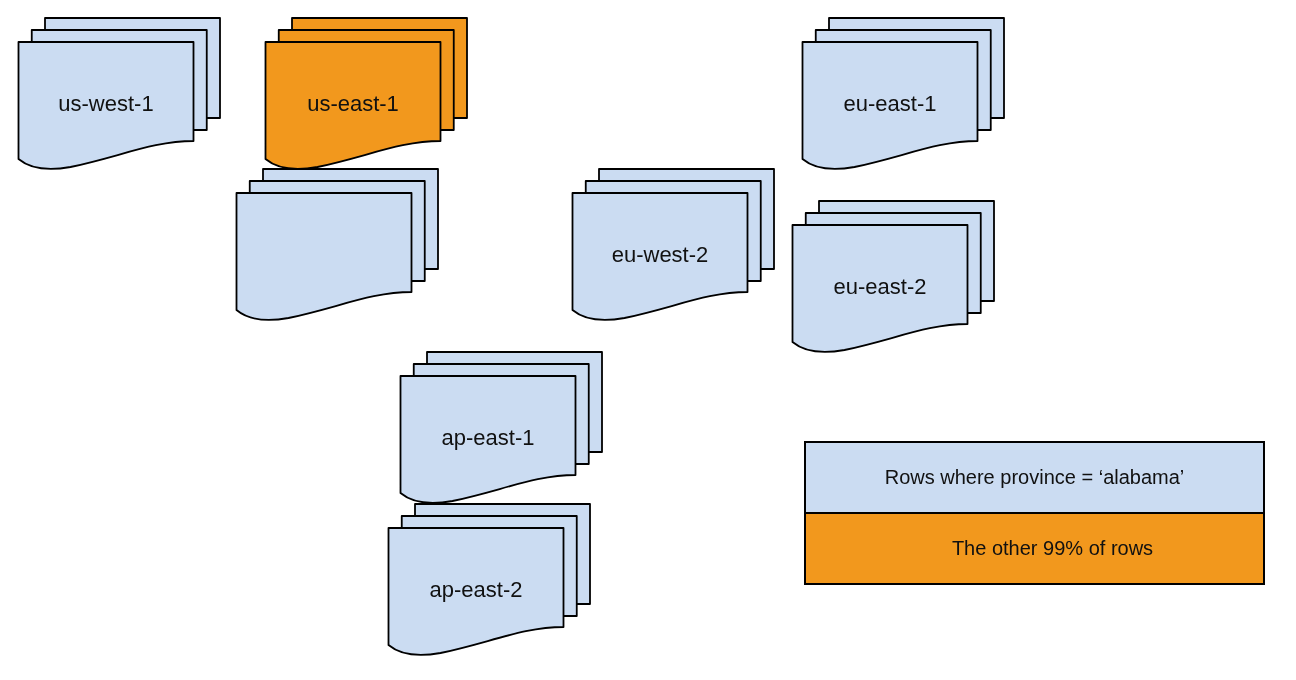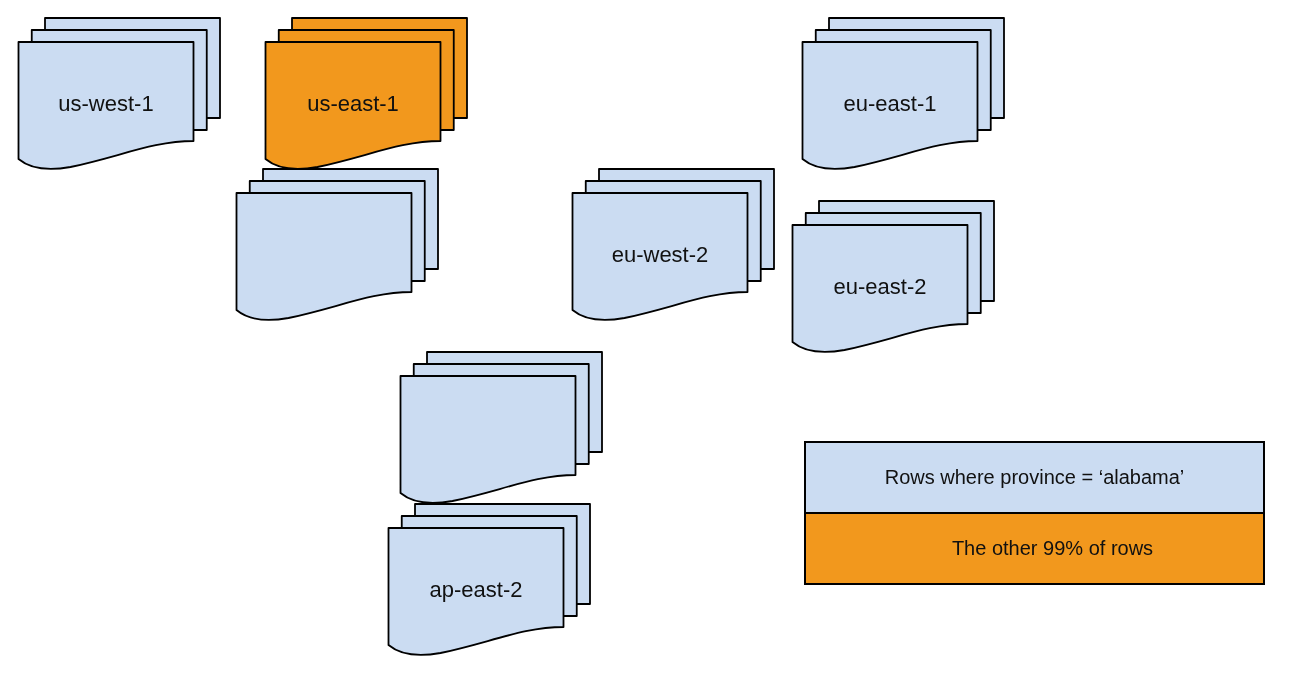--- a/index.html
+++ b/index.html
@@ -122,20 +122,21 @@
     </svg>
     <div class="stack-label">eu-east-2</div>
   </div>
 
   <div class="stack" style="left:399px; top:351px;">
     <svg viewBox="0 0 205 154" width="205" height="154">
       <rect class="sheet" x="28" y="1" width="175" height="100"></rect>
       <rect class="sheet" x="14.75" y="13" width="175" height="100"></rect>
       <path class="sheet" transform="translate(1.5,25)" d="M0,0 L175,0 L175,99 C135,99 100,115 52,125 C30,129 12,127 0,117 Z"></path>
     </svg>
+    <div class="stack-label">ap-east-1</div>
   </div>
 
   <div class="stack" style="left:387px; top:503px;text-align:right;">
     <svg viewBox="0 0 205 154" width="205" height="154">
       <rect class="sheet" x="28" y="1" width="175" height="100"></rect>
       <rect class="sheet" x="14.75" y="13" width="175" height="100"></rect>
       <path class="sheet" transform="translate(1.5,25)" d="M0,0 L175,0 L175,99 C135,99 100,115 52,125 C30,129 12,127 0,117 Z"></path>
     </svg>
     <div class="stack-label">ap-east-2</div>
   </div>

